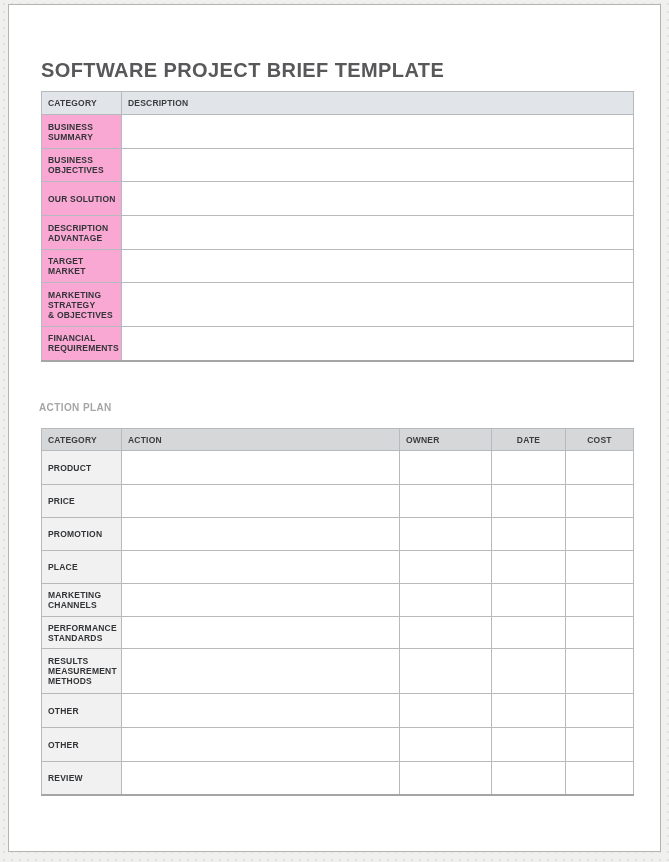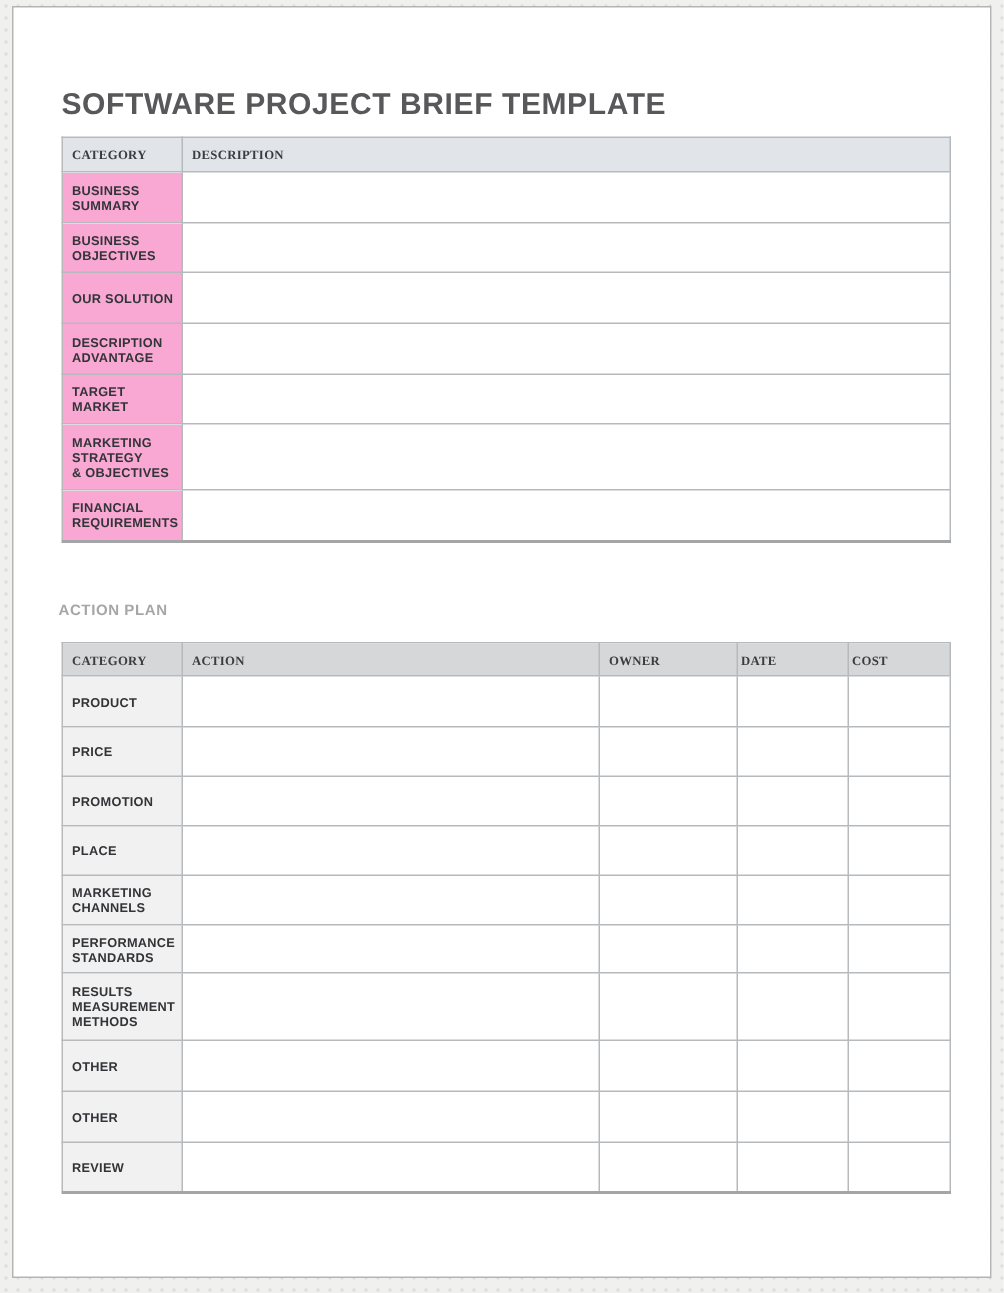--- a/index.html
+++ b/index.html
@@ -60,32 +60,31 @@
     font-weight: bold;
     letter-spacing: 0.2px;
     line-height: 10px;
     overflow: hidden;
   }
   table { border: 1px solid #9da1a4; border-bottom: 2px solid #a3a5a7; }
   th {
     text-align: left;
     color: #3a3c3e;
     height: 22px;
-    font-family: Liberation Serif, serif;
   }
   .brief th  { background: #e1e5e9; }
   .action th { background: #d6d7d8; }
   .brief  td.cat { background: #f9a8d4; }
   .action td.cat { background: #f1f1f1; }
   td.cat {
     color: #323437;
     white-space: pre-line;
   }
   td.fill { background: #ffffff; }
-  th.center { padding-left: 2px; }
+  th.center { text-align: center; padding-left: 2px; }
 </style>
 </head>
 <body>
 
 <div class="canvas">
   <div class="page">
 
     <div class="page-title">SOFTWARE PROJECT BRIEF TEMPLATE</div>
 
     <table class="brief">

